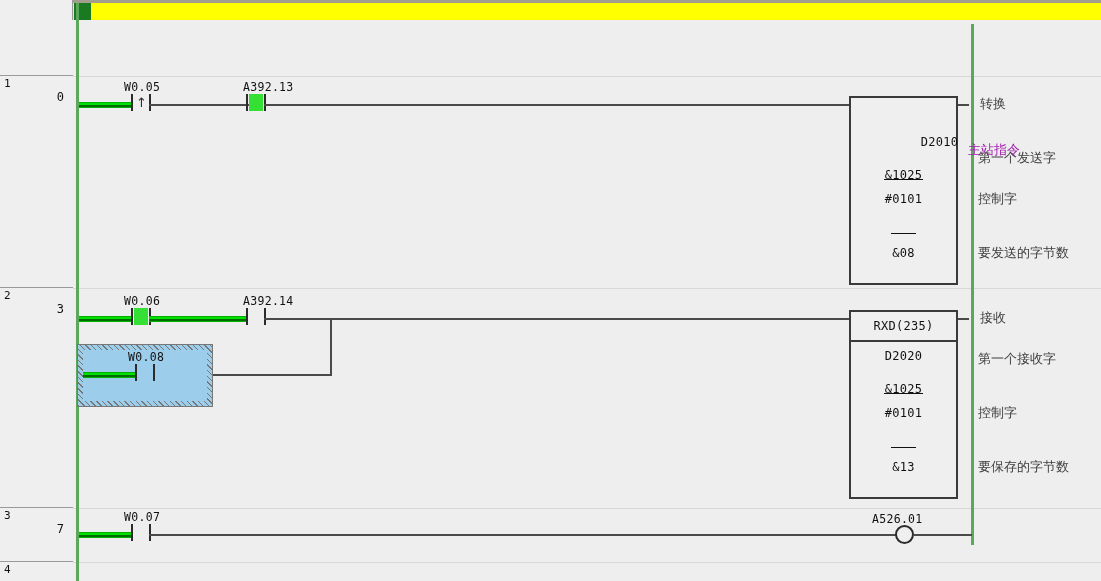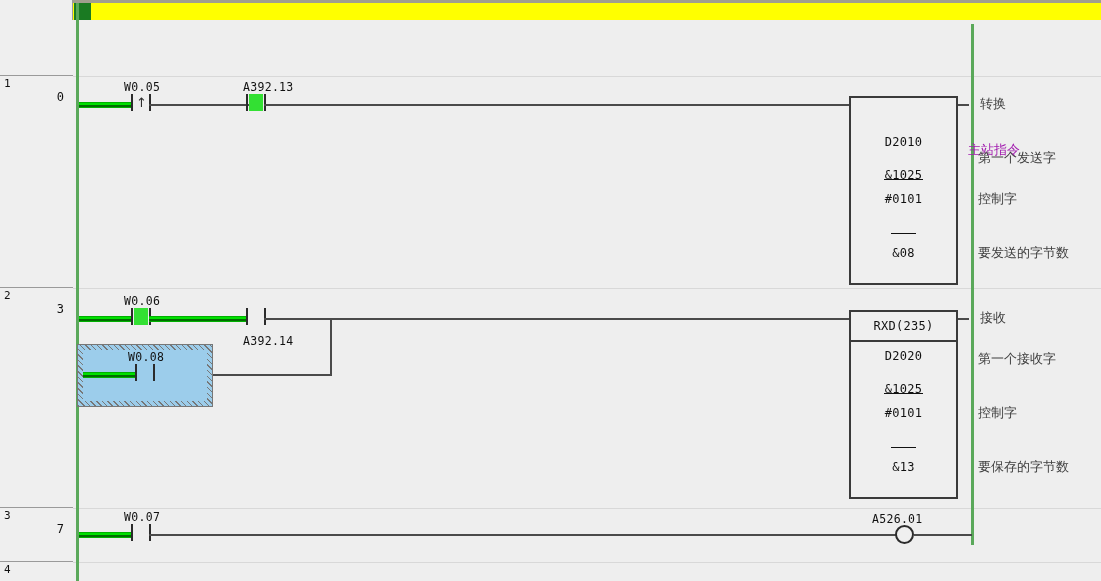--- a/index.html
+++ b/index.html
@@ -128,21 +128,21 @@
   <div class="contact" style="left:246px;top:86px;">
     <span class="clabel" style="left:-3px;top:-6px;">A392.13</span>
     <span class="cbar" style="left:0;top:8px;"></span>
     <span class="cfill" style="left:3px;top:8px;width:14px;height:17px;"></span>
     <span class="cbar" style="left:18px;top:8px;"></span>
   </div>
 
   <div class="wire h" style="left:264px;top:104px;width:585px;"></div>
 
   <div class="fblock" style="left:849px;top:96px;width:109px;height:189px;">
-    <div class="fb-op" style="top:37px;"><span>D2010</span></div>
+    <div class="fb-op" style="top:37px;margin-left:36px;"><span>D2010</span></div>
     <div class="fb-op" style="top:70px;"><span>&amp;1025</span></div>
     <div class="fb-op ovl" style="top:94px;"><span>#0101</span></div>
     <div class="fb-op ovl" style="top:148px;"><span>&amp;08</span></div>
   </div>
   <div class="fb-stub" style="left:958px;top:104px;"></div>
 
   <div class="cmt" style="left:980px;top:104px;transform:translateY(-50%);">转换</div>
   <div class="cmt blue" style="left:968px;top:141px;">主站指令</div>
   <div class="cmt" style="left:978px;top:149px;">第一个发送字</div>
   <div class="cmt" style="left:978px;top:190px;">控制字</div>
@@ -153,21 +153,21 @@
   <div class="contact" style="left:131px;top:300px;">
     <span class="clabel" style="left:-7px;top:-6px;">W0.06</span>
     <span class="cbar" style="left:0;top:8px;"></span>
     <span class="cfill" style="left:3px;top:8px;width:14px;height:17px;"></span>
     <span class="cbar" style="left:18px;top:8px;"></span>
   </div>
 
   <div class="pflow" style="left:149px;top:316px;width:97px;"></div>
 
   <div class="contact" style="left:246px;top:300px;">
-    <span class="clabel" style="left:-3px;top:-6px;margin-top:40px;">A392.14</span>
+    <span class="clabel" style="left:-3px;top:-6px;">A392.14</span>
     <span class="cbar" style="left:0;top:8px;"></span>
     <span class="cbar" style="left:18px;top:8px;"></span>
   </div>
   <div class="wire h" style="left:264px;top:318px;width:68px;"></div>
 
   <div class="wire v" style="left:330px;top:318px;height:58px;"></div>
   <div class="wire h" style="left:212px;top:374px;width:120px;"></div>
 
   <div class="wire h" style="left:330px;top:318px;width:519px;"></div>
 

